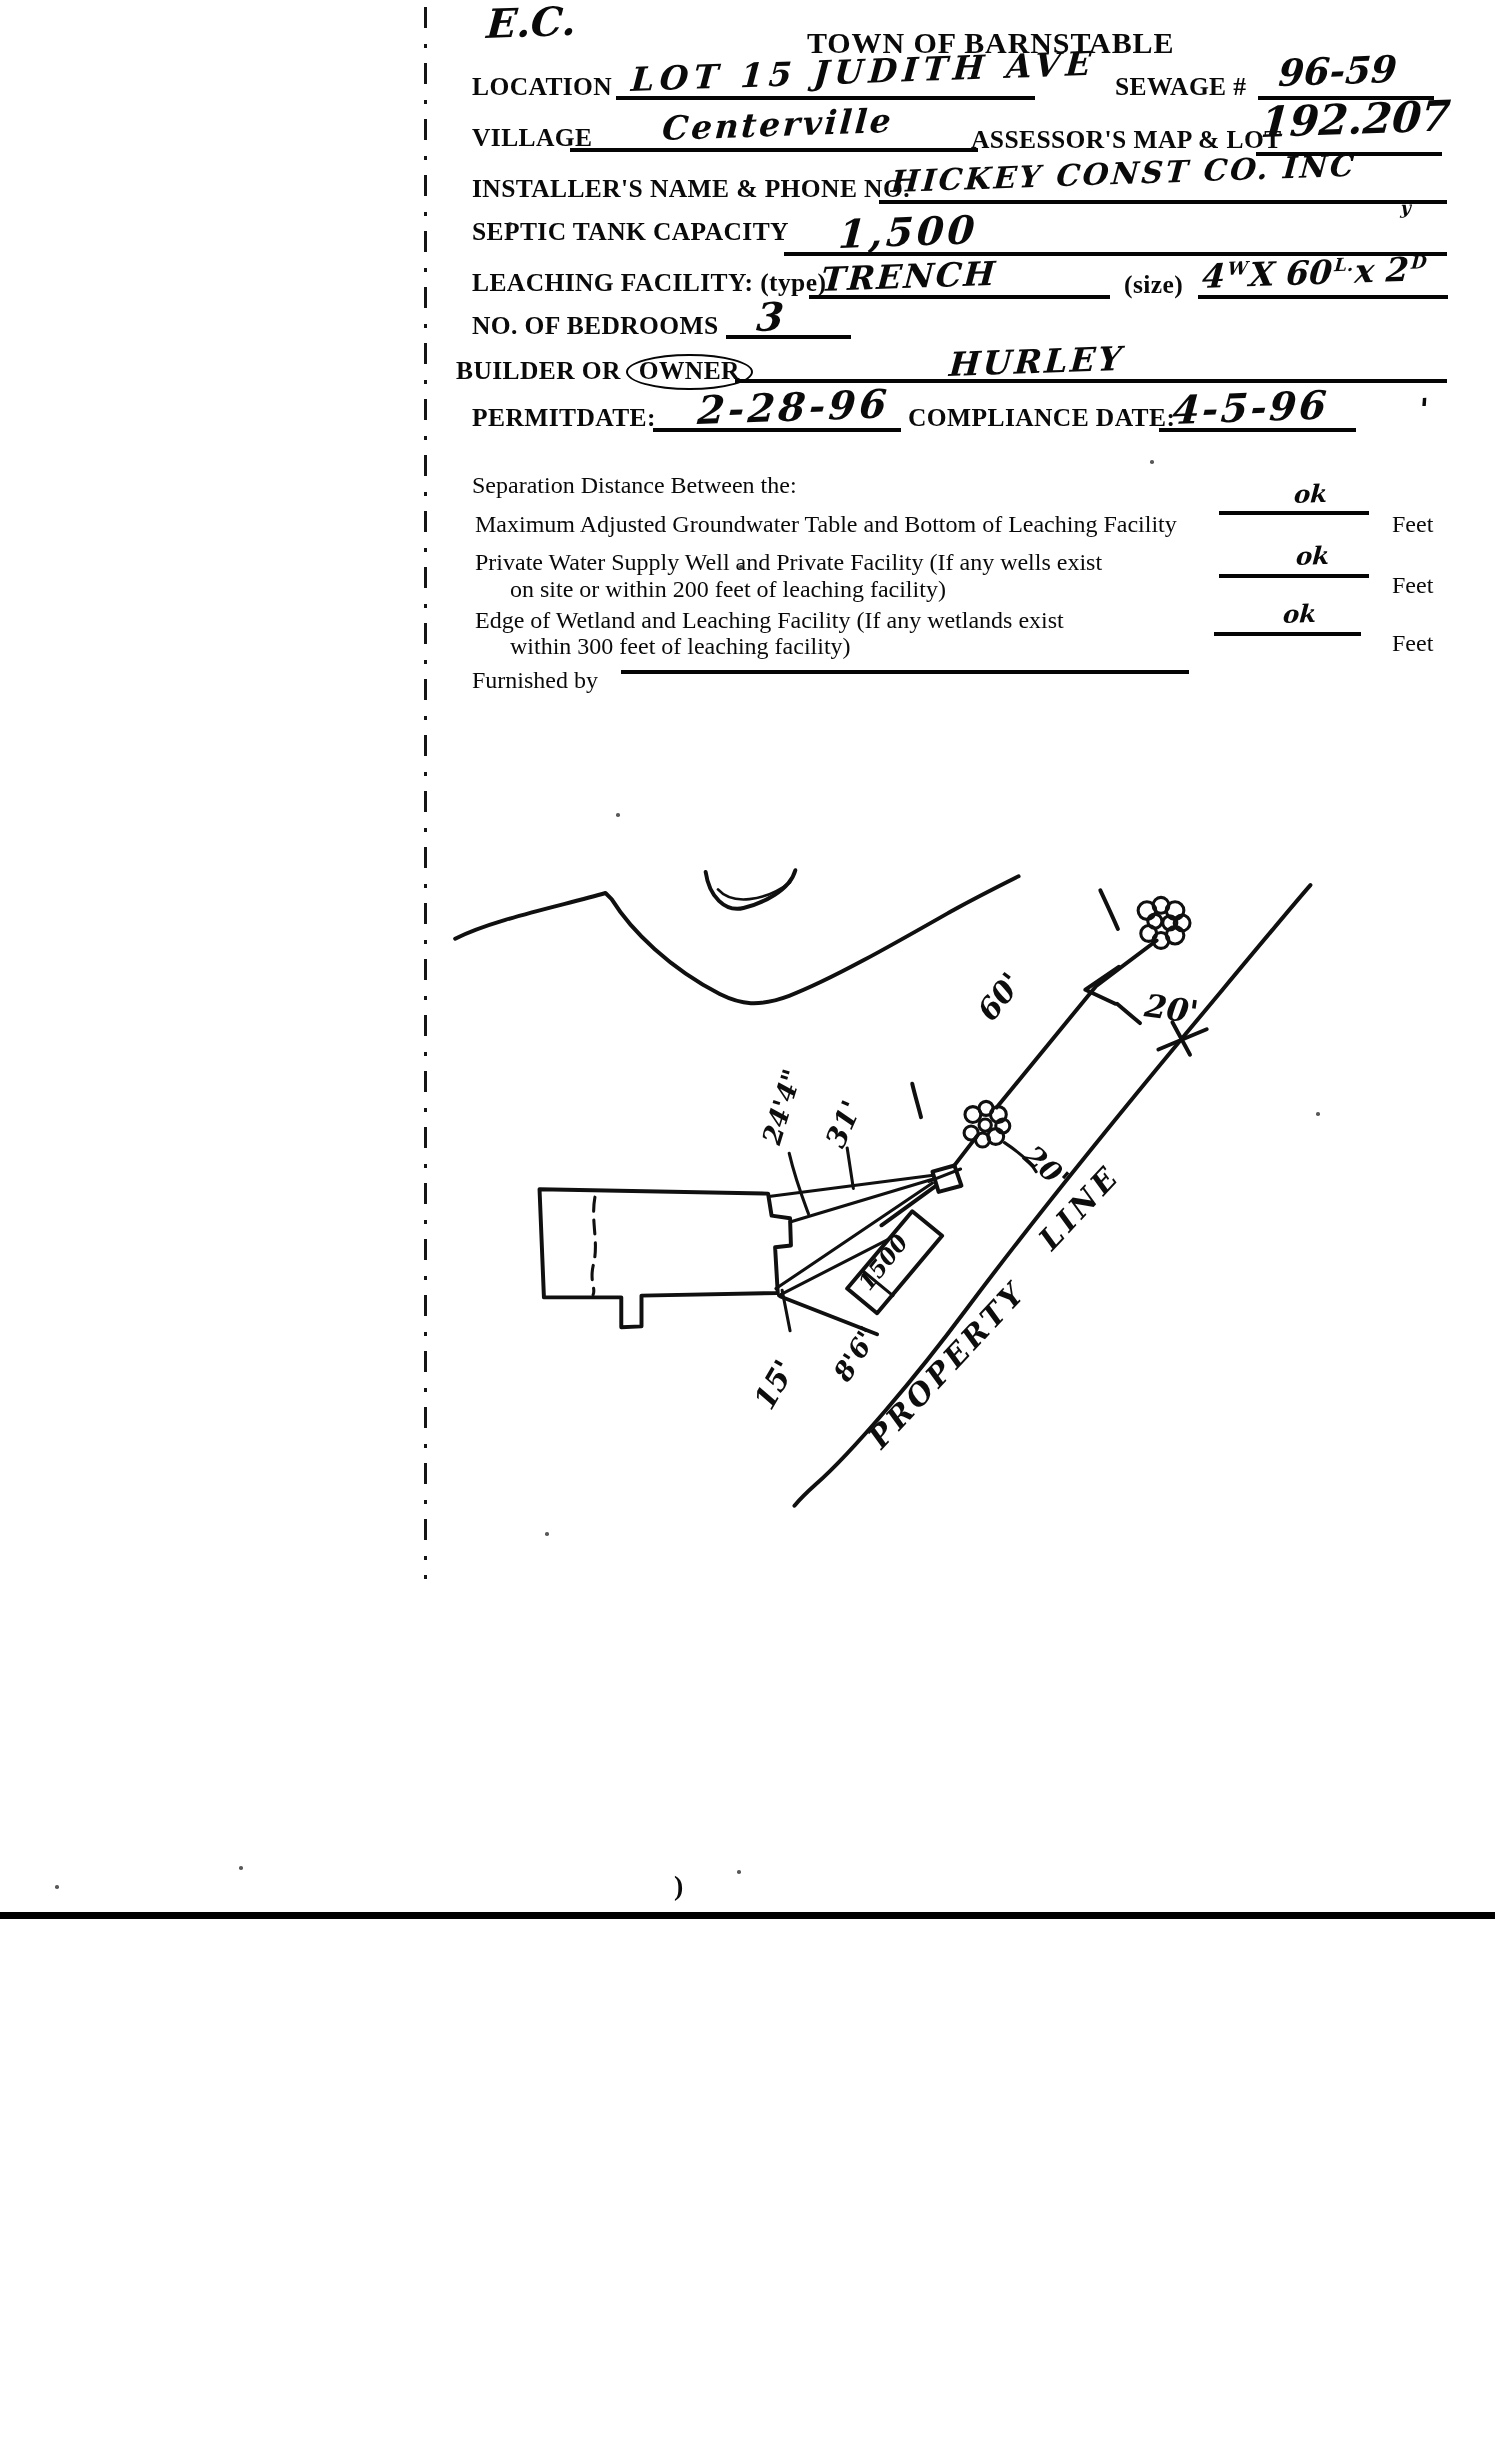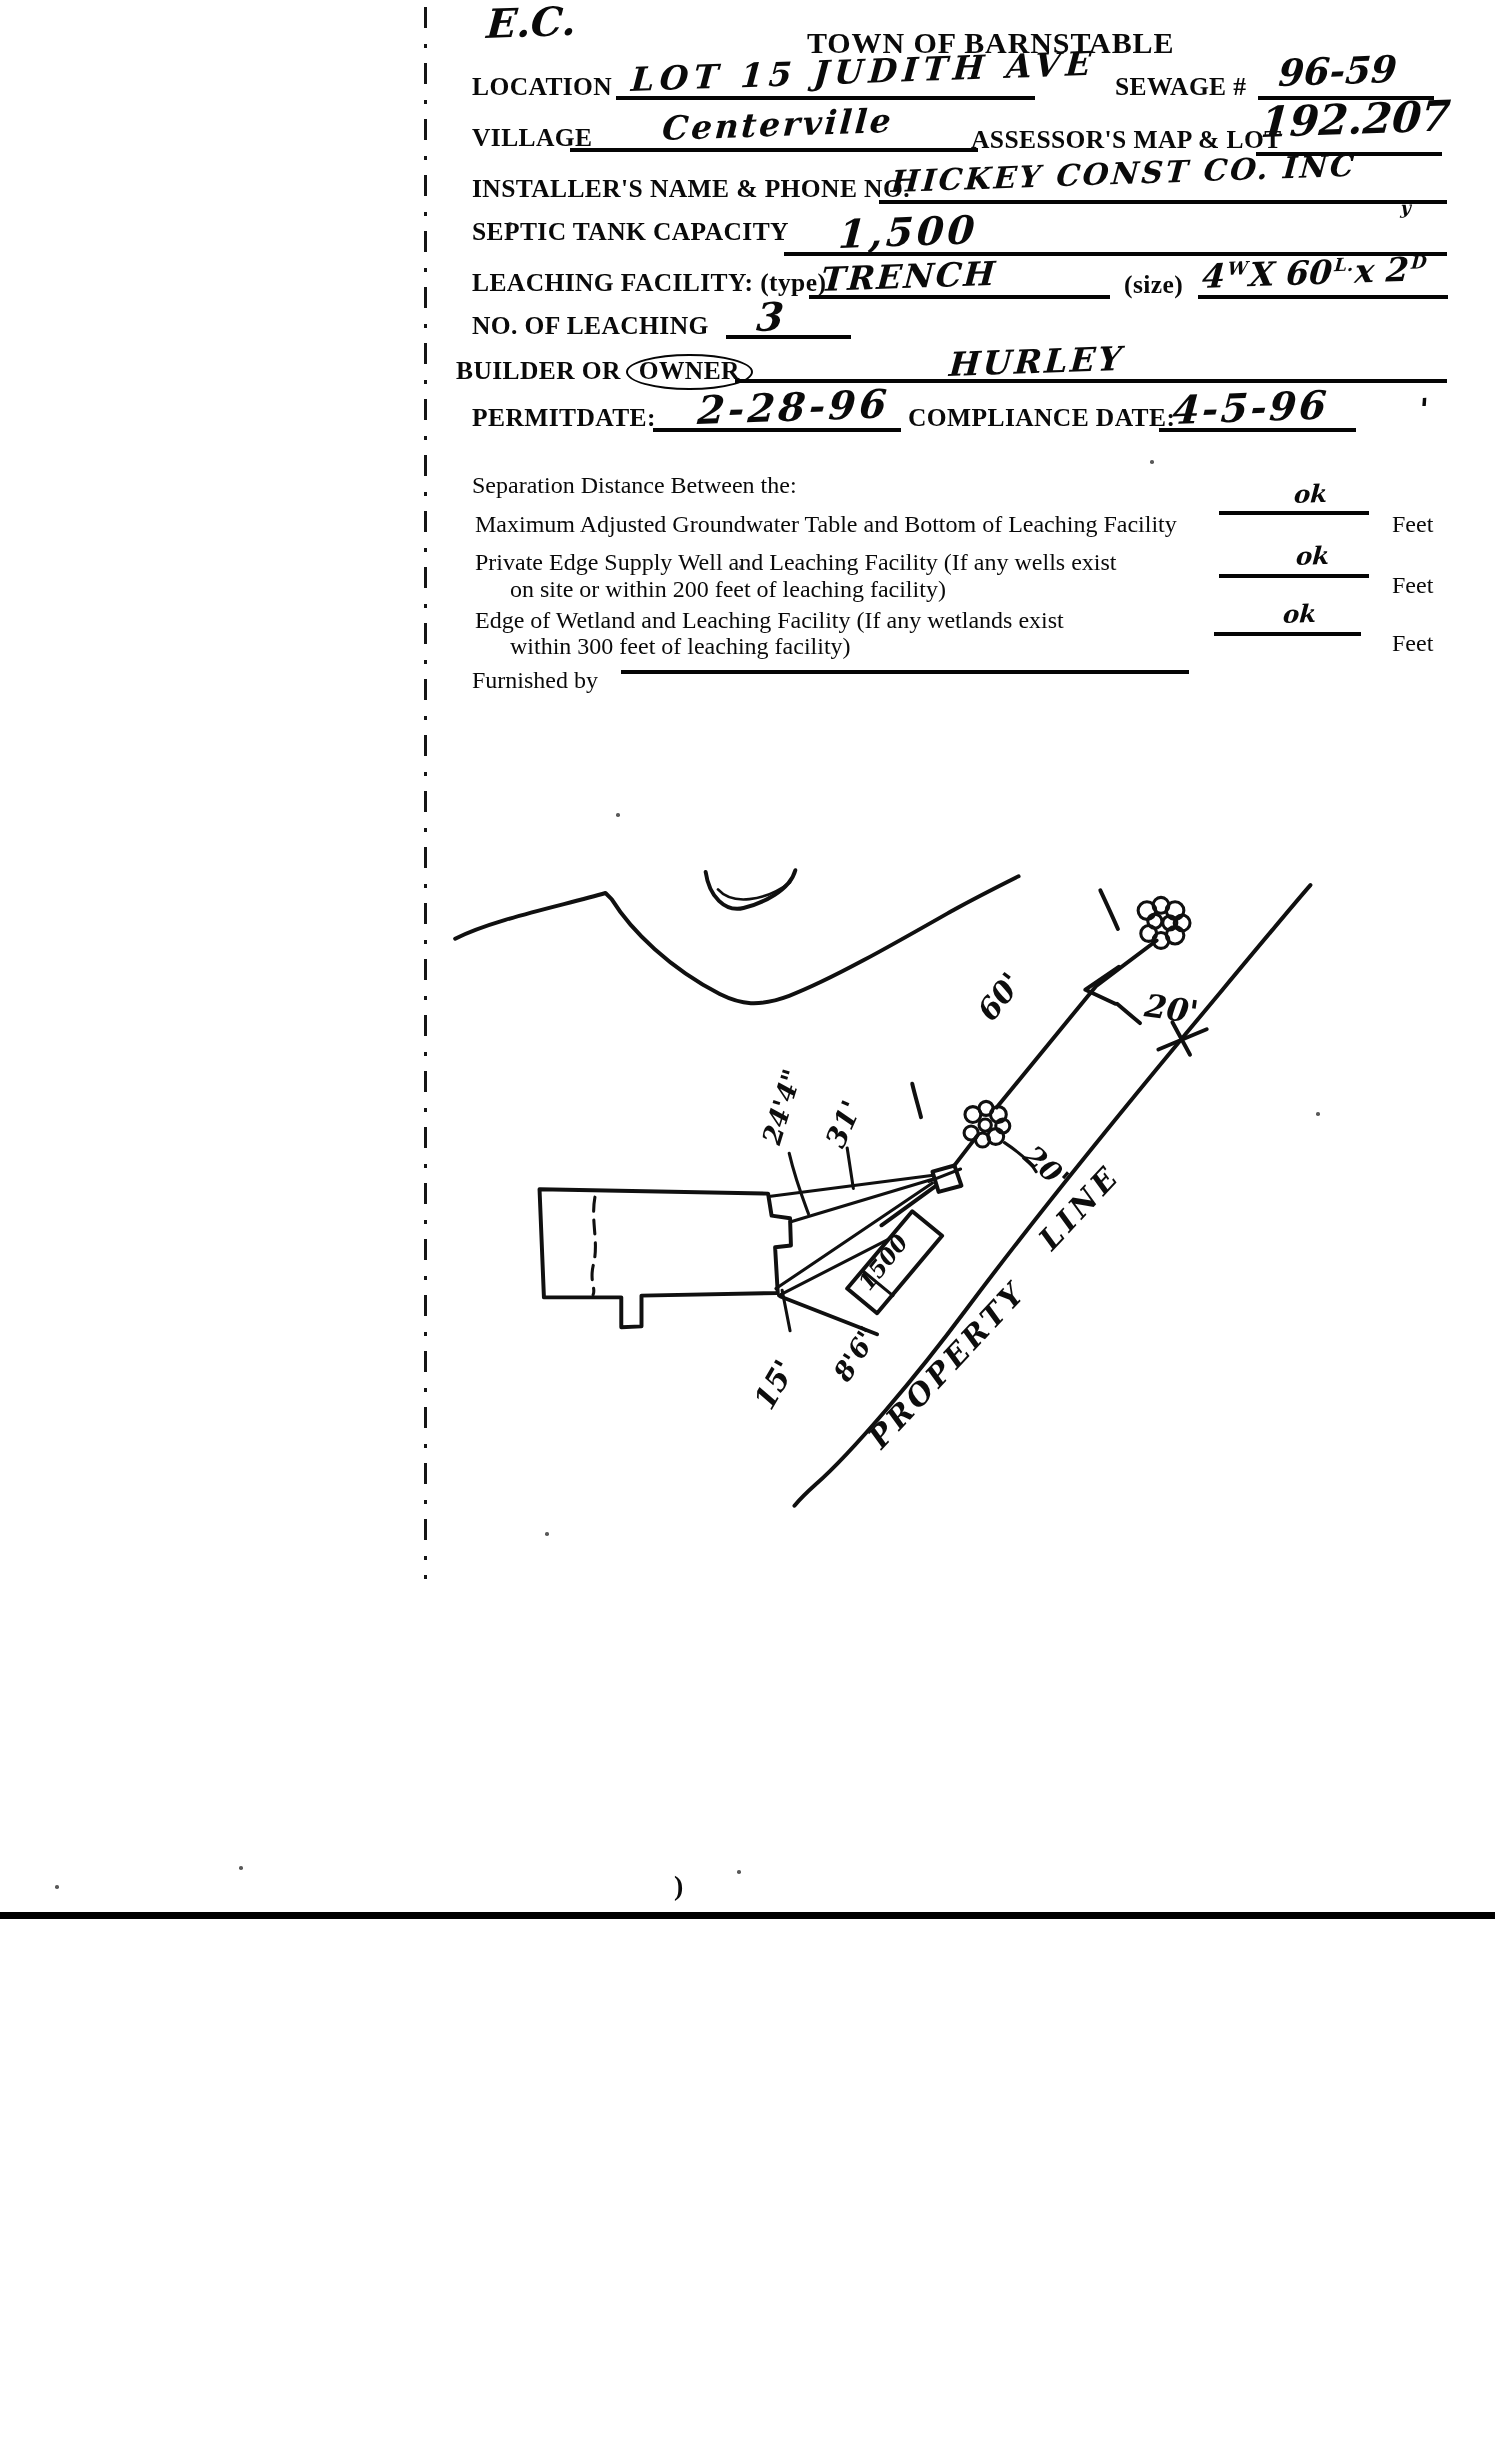--- a/index.html
+++ b/index.html
@@ -56,21 +56,21 @@
 
   <div class="abs lbl" style="left:472px;top:268px;">LEACHING FACILITY: (type)</div>
   <div class="abs hw" style="left:820px;top:260px;font-size:33px;letter-spacing:1.8px;">TRENCH</div>
   <div class="ul" style="left:809px;top:295px;width:301px;"></div>
   <div class="abs lbl" style="left:1124px;top:270px;">(size)</div>
   <div class="abs hw" style="left:1201px;top:257px;font-size:33px;">
     <span>4</span><span class="sup">W</span><span>X 60</span><span class="sup">L.</span><span>x 2</span><span class="sup">D</span>
   </div>
   <div class="ul" style="left:1198px;top:295px;width:250px;"></div>
 
-  <div class="abs lbl" style="left:472px;top:311px;">NO. OF LEACHING</div>
+  <div class="abs lbl" style="left:472px;top:311px;">NO. OF BEDROOMS</div>
   <div class="abs hw" style="left:755px;top:294px;font-size:39px;">3</div>
   <div class="ul" style="left:726px;top:335px;width:125px;"></div>
 
   <div class="abs lbl" style="left:456px;top:354px;">
     <span>BUILDER OR</span><span class="oval"><span>OWNER</span></span>
   </div>
   <div class="abs hw" style="left:948px;top:345px;font-size:33px;letter-spacing:2.6px;">HURLEY</div>
   <div class="ul" style="left:735px;top:379px;width:712px;"></div>
 
   <div class="abs lbl" style="left:472px;top:403px;">PERMITDATE:</div>
@@ -81,21 +81,21 @@
   <div class="ul" style="left:1159px;top:428px;width:197px;"></div>
   <div class="abs hw" style="left:1418px;top:392px;font-size:30px;">'</div>
 
   <div class="abs sep" style="left:472px;top:452px;">Separation Distance Between the:</div>
 
   <div class="abs sep" style="left:475px;top:491px;">Maximum Adjusted Groundwater Table and Bottom of Leaching Facility</div>
   <div class="abs hw" style="left:1293px;top:480px;font-size:24.6px;">ok</div>
   <div class="ul" style="left:1219px;top:511px;width:150px;"></div>
   <div class="abs sep" style="left:1392px;top:491px;">Feet</div>
 
-  <div class="abs sep" style="left:475px;top:529px;">Private Edge Supply Well and Leaching Facility  (If any wells exist</div>
+  <div class="abs sep" style="left:475px;top:529px;">Private Water Supply Well and Private Facility  (If any wells exist</div>
   <div class="abs sep" style="left:510px;top:556px;">on site or within 200 feet of leaching facility)</div>
   <div class="abs hw" style="left:1295px;top:542px;font-size:24.6px;">ok</div>
   <div class="ul" style="left:1219px;top:574px;width:150px;"></div>
   <div class="abs sep" style="left:1392px;top:552px;">Feet</div>
 
   <div class="abs sep" style="left:475px;top:587px;">Edge of Wetland and Leaching Facility (If any wetlands exist</div>
   <div class="abs sep" style="left:510px;top:613px;">within 300 feet of leaching facility)</div>
   <div class="abs hw" style="left:1282px;top:600px;font-size:24.6px;">ok</div>
   <div class="ul" style="left:1214px;top:632px;width:147px;"></div>
   <div class="abs sep" style="left:1392px;top:610px;">Feet</div>

